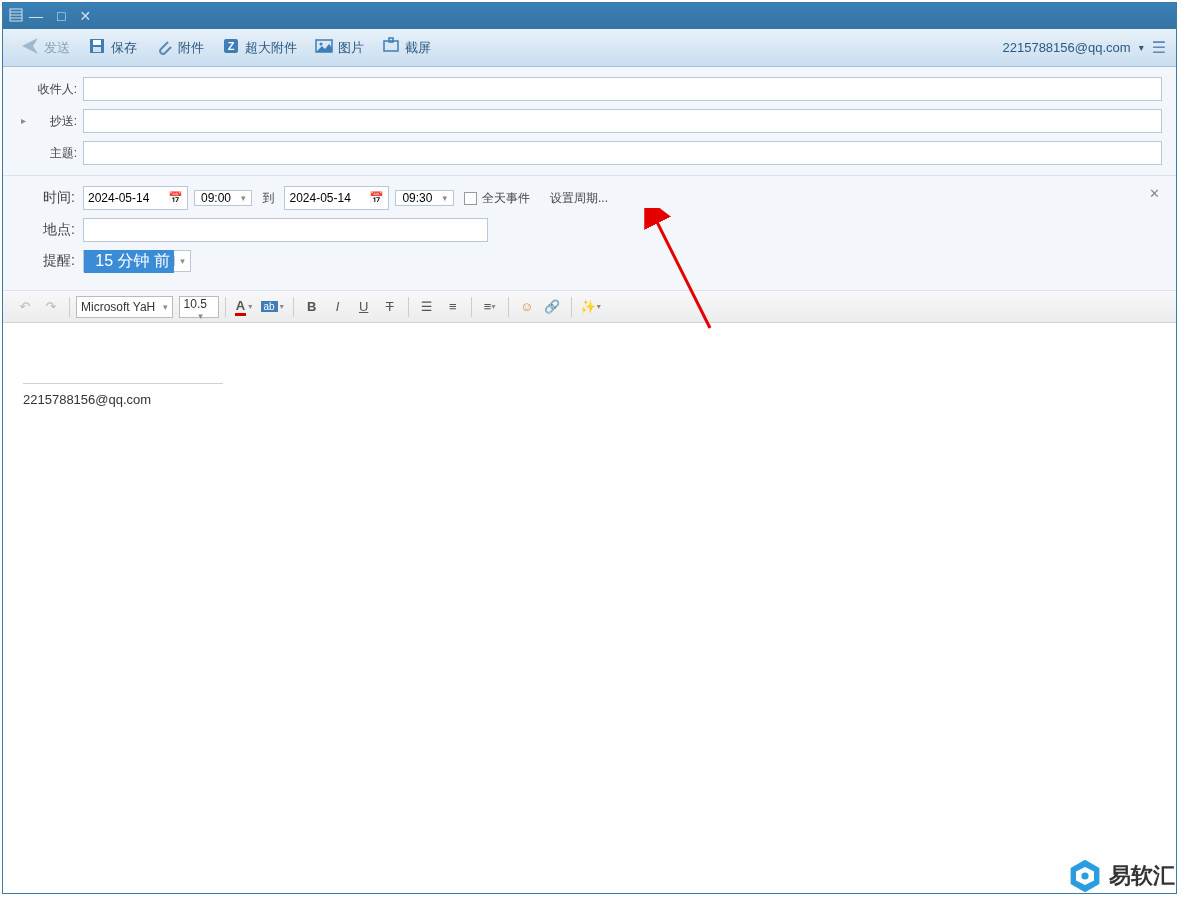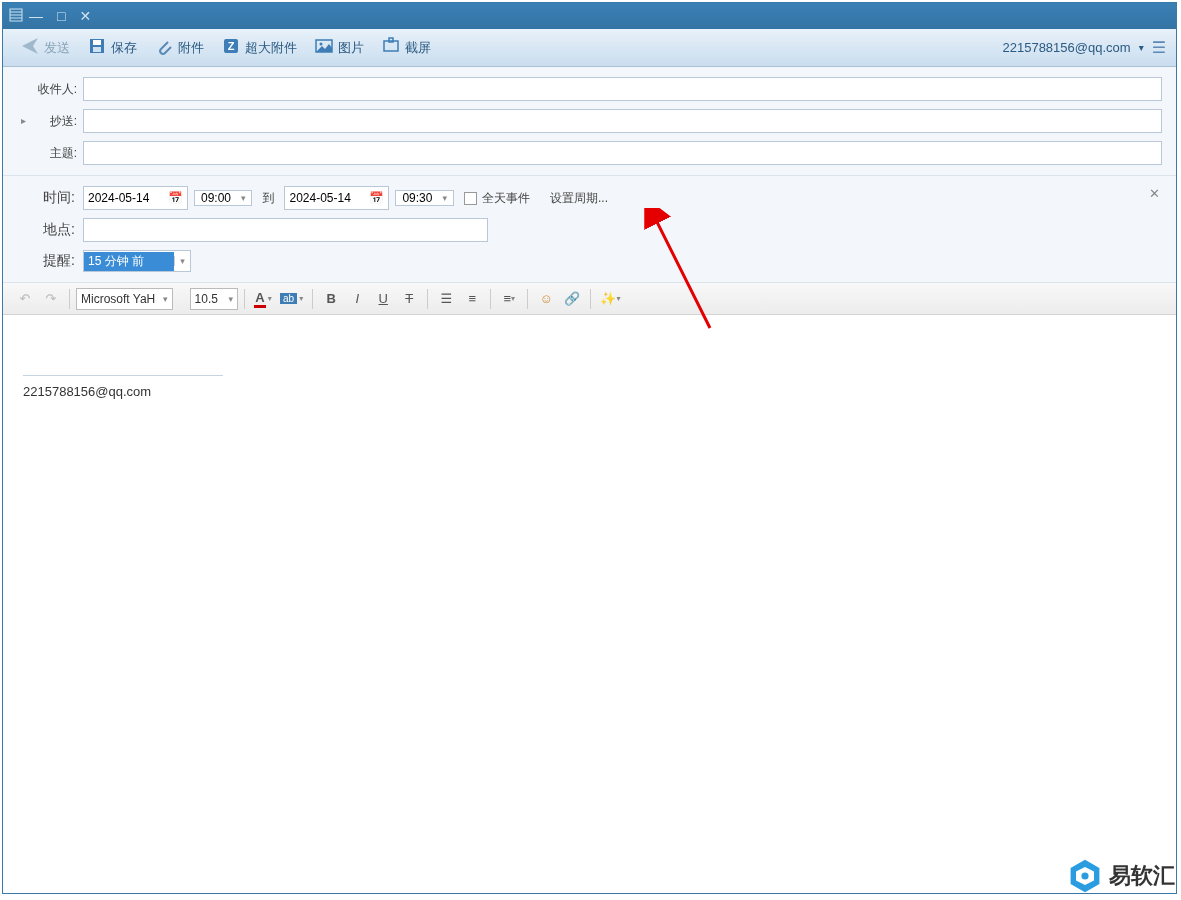--- a/index.html
+++ b/index.html
@@ -149,22 +149,23 @@
   background: #fff;
   display: flex;
   align-items: center;
   padding: 0;
   width: 108px;
 }
 .reminder-sel .sel-txt {
   background: #3a8cd6;
   color: #fff;
   padding: 1px 4px;
-  font-size: 12px;
+  font-size: 16px;
   flex:1;
+  text-align:right;
 }
 .reminder-sel .drop { width:16px; text-align:center; color:#888; font-size:9px; border-left:1px solid #ccc;}
 .editor-toolbar {
   height: 32px;
   background: linear-gradient(#f8f8f8, #ececec);
   border-bottom: 1px solid #d4d4d4;
   display: flex;
   align-items: center;
   padding: 0 10px;
   gap: 2px;
@@ -339,38 +340,38 @@
         <span class="drop">▾</span>
       </div>
       <span class="chk"></span>
       <span class="chk-label">全天事件</span>
       <span class="link-btn">设置周期...</span>
     </div>
     <div class="erow">
       <div class="elabel">地点:</div>
       <input class="loc-input" style="">
     </div>
-    <div class="erow" style="margin-bottom:0;">
+    <div class="erow" style="margin-bottom:8px;">
       <div class="elabel">提醒:</div>
       <div class="reminder-sel">
         <span class="sel-txt">15 分钟 前</span>
         <span class="drop">▾</span>
       </div>
     </div>
   </div>
 
   <div class="editor-toolbar">
     <span class="ebtn disabled">↶</span>
     <span class="ebtn disabled">↷</span>
     <span class="esep"></span>
     <div class="font-sel">
       <span class="font-name">Microsoft YaH</span>
       <span class="drop">▾</span>
     </div>
-    <div class="font-sel" style="margin-left:15px;">
+    <div class="font-sel" style="margin-left:4px;flex-direction:column;">
       <span class="font-size">10.5</span>
       <span class="drop">▾</span>
     </div>
     <span class="esep"></span>
     <span class="ebtn">
         <span style="border-bottom:3px solid #c00;padding:0 1px;font-weight:bold;">A</span>
         <span style="font-size:8px;color:#888;margin-left:2px;">▾</span>
       </span>
     <span class="ebtn">
         <span style="background:#3e7db5;color:#fff;padding:0 3px;font-size:10px;">ab</span>

